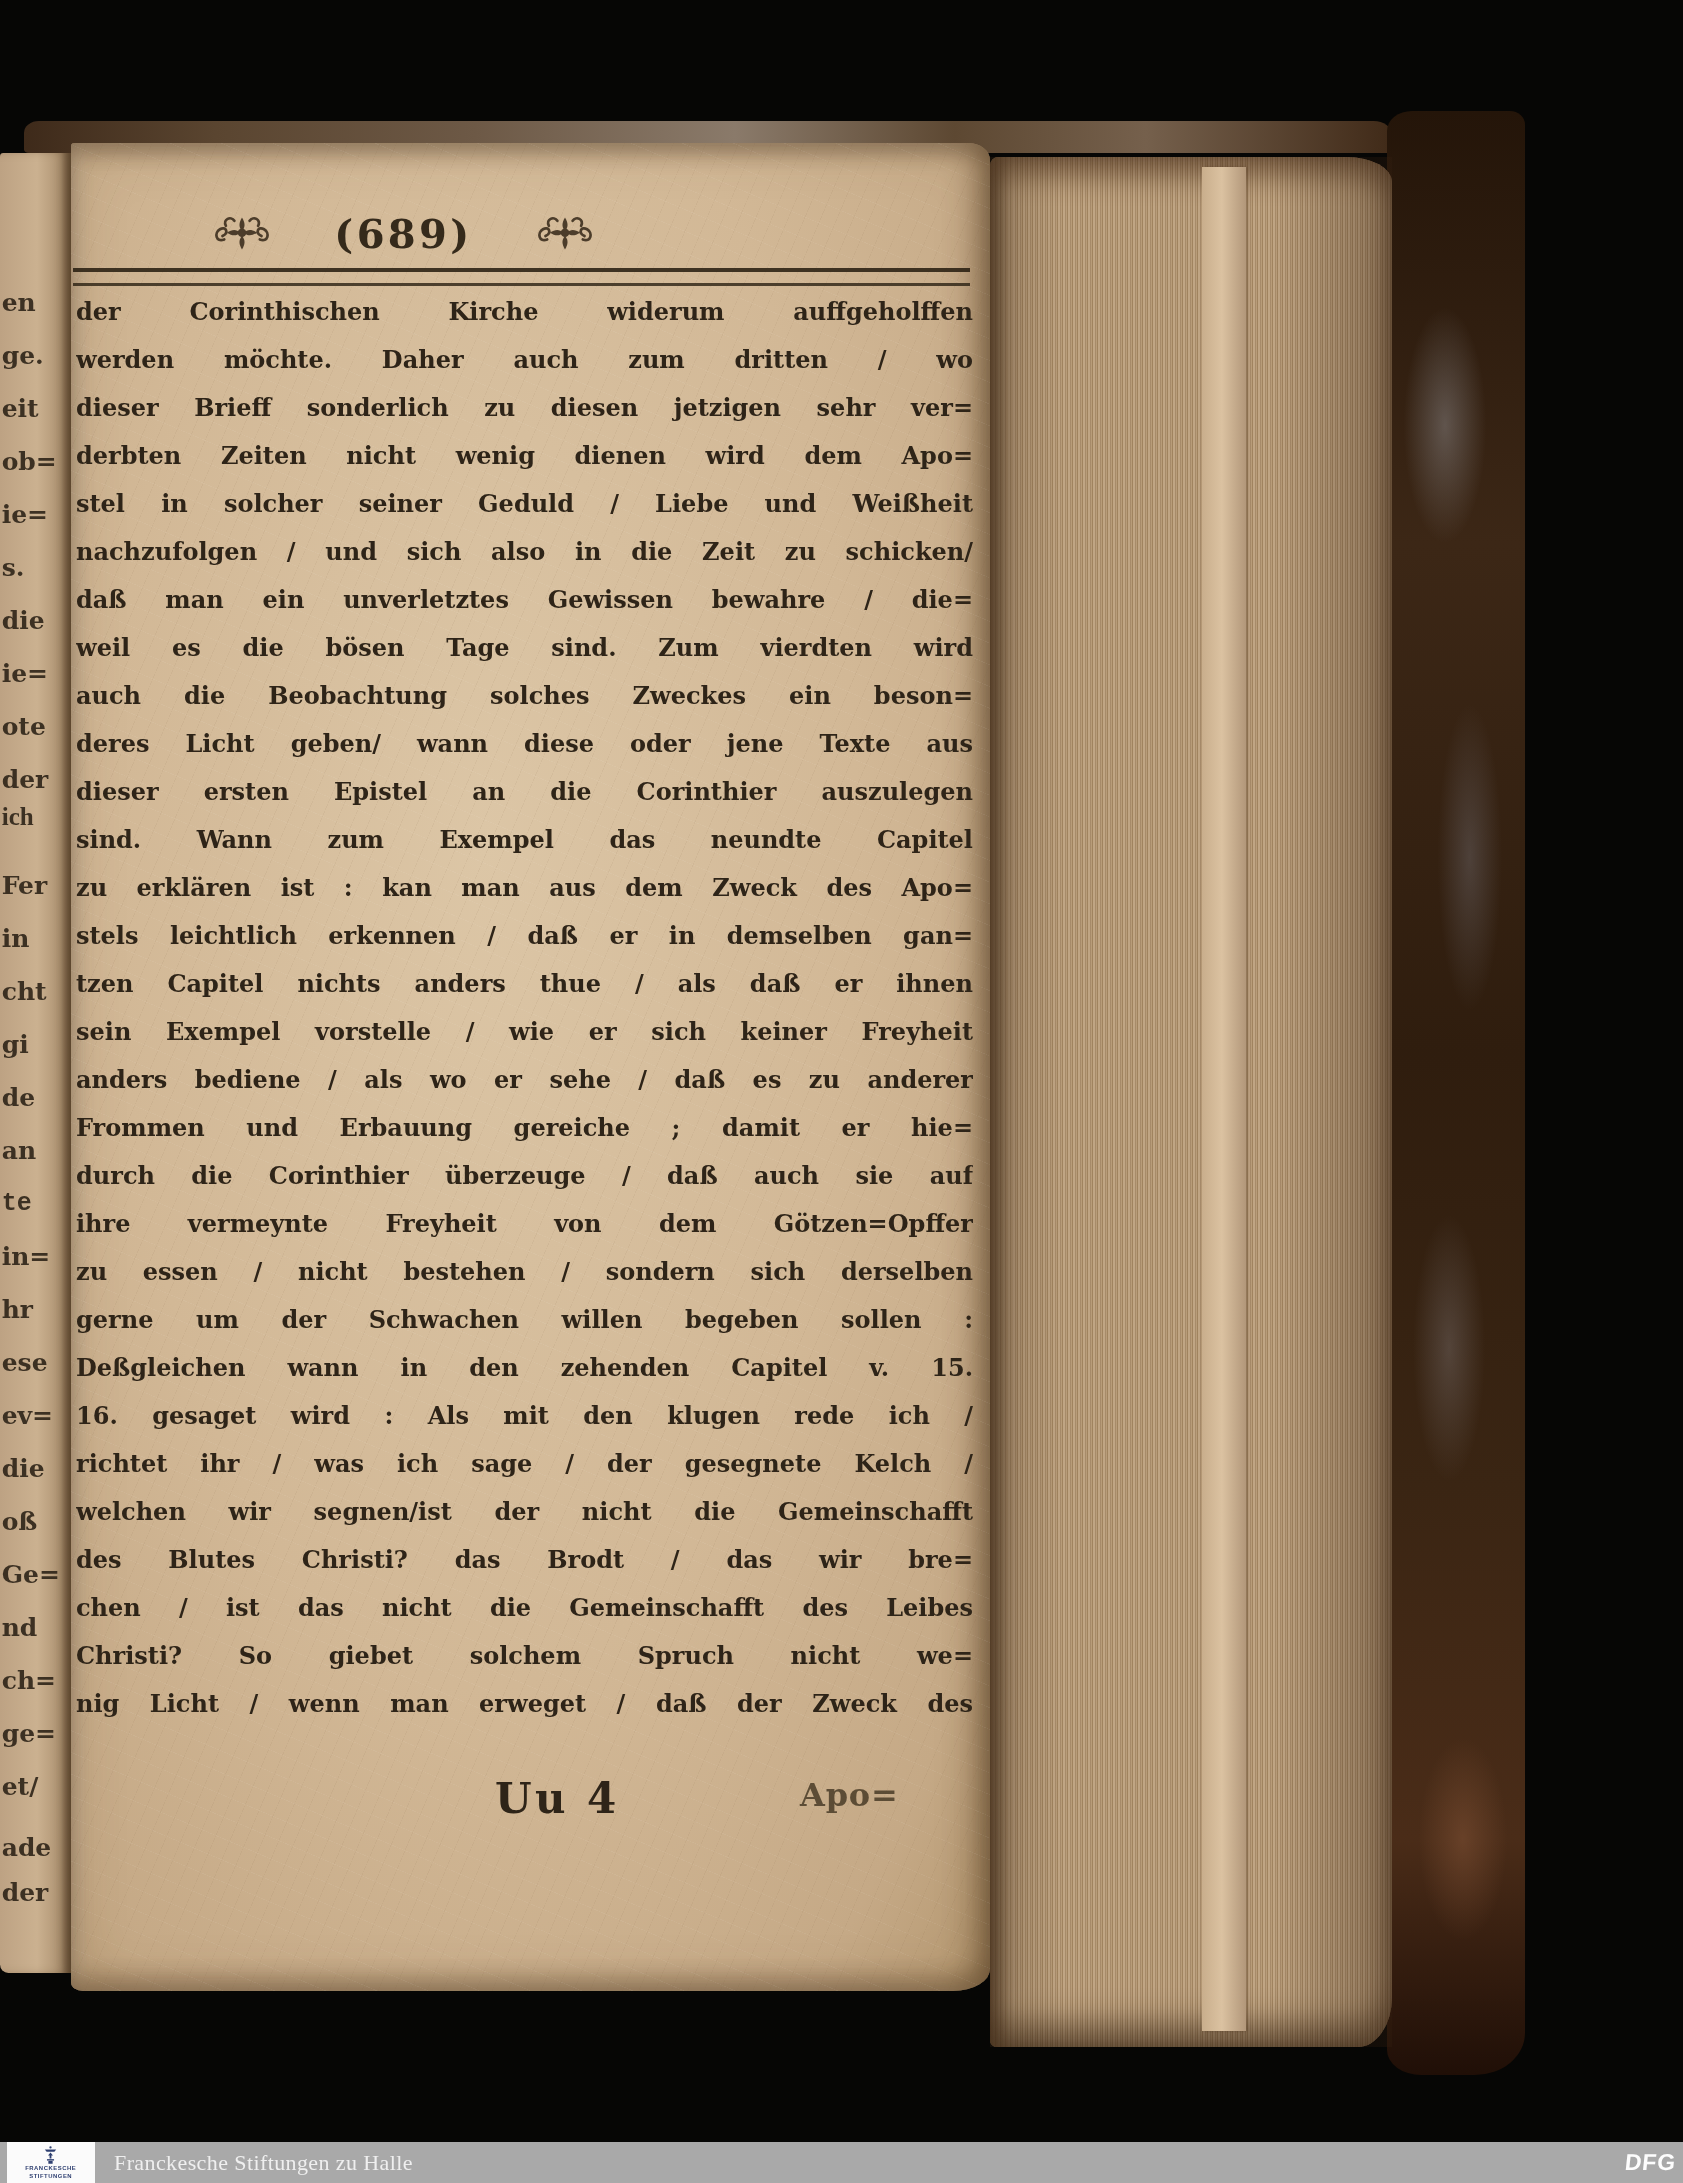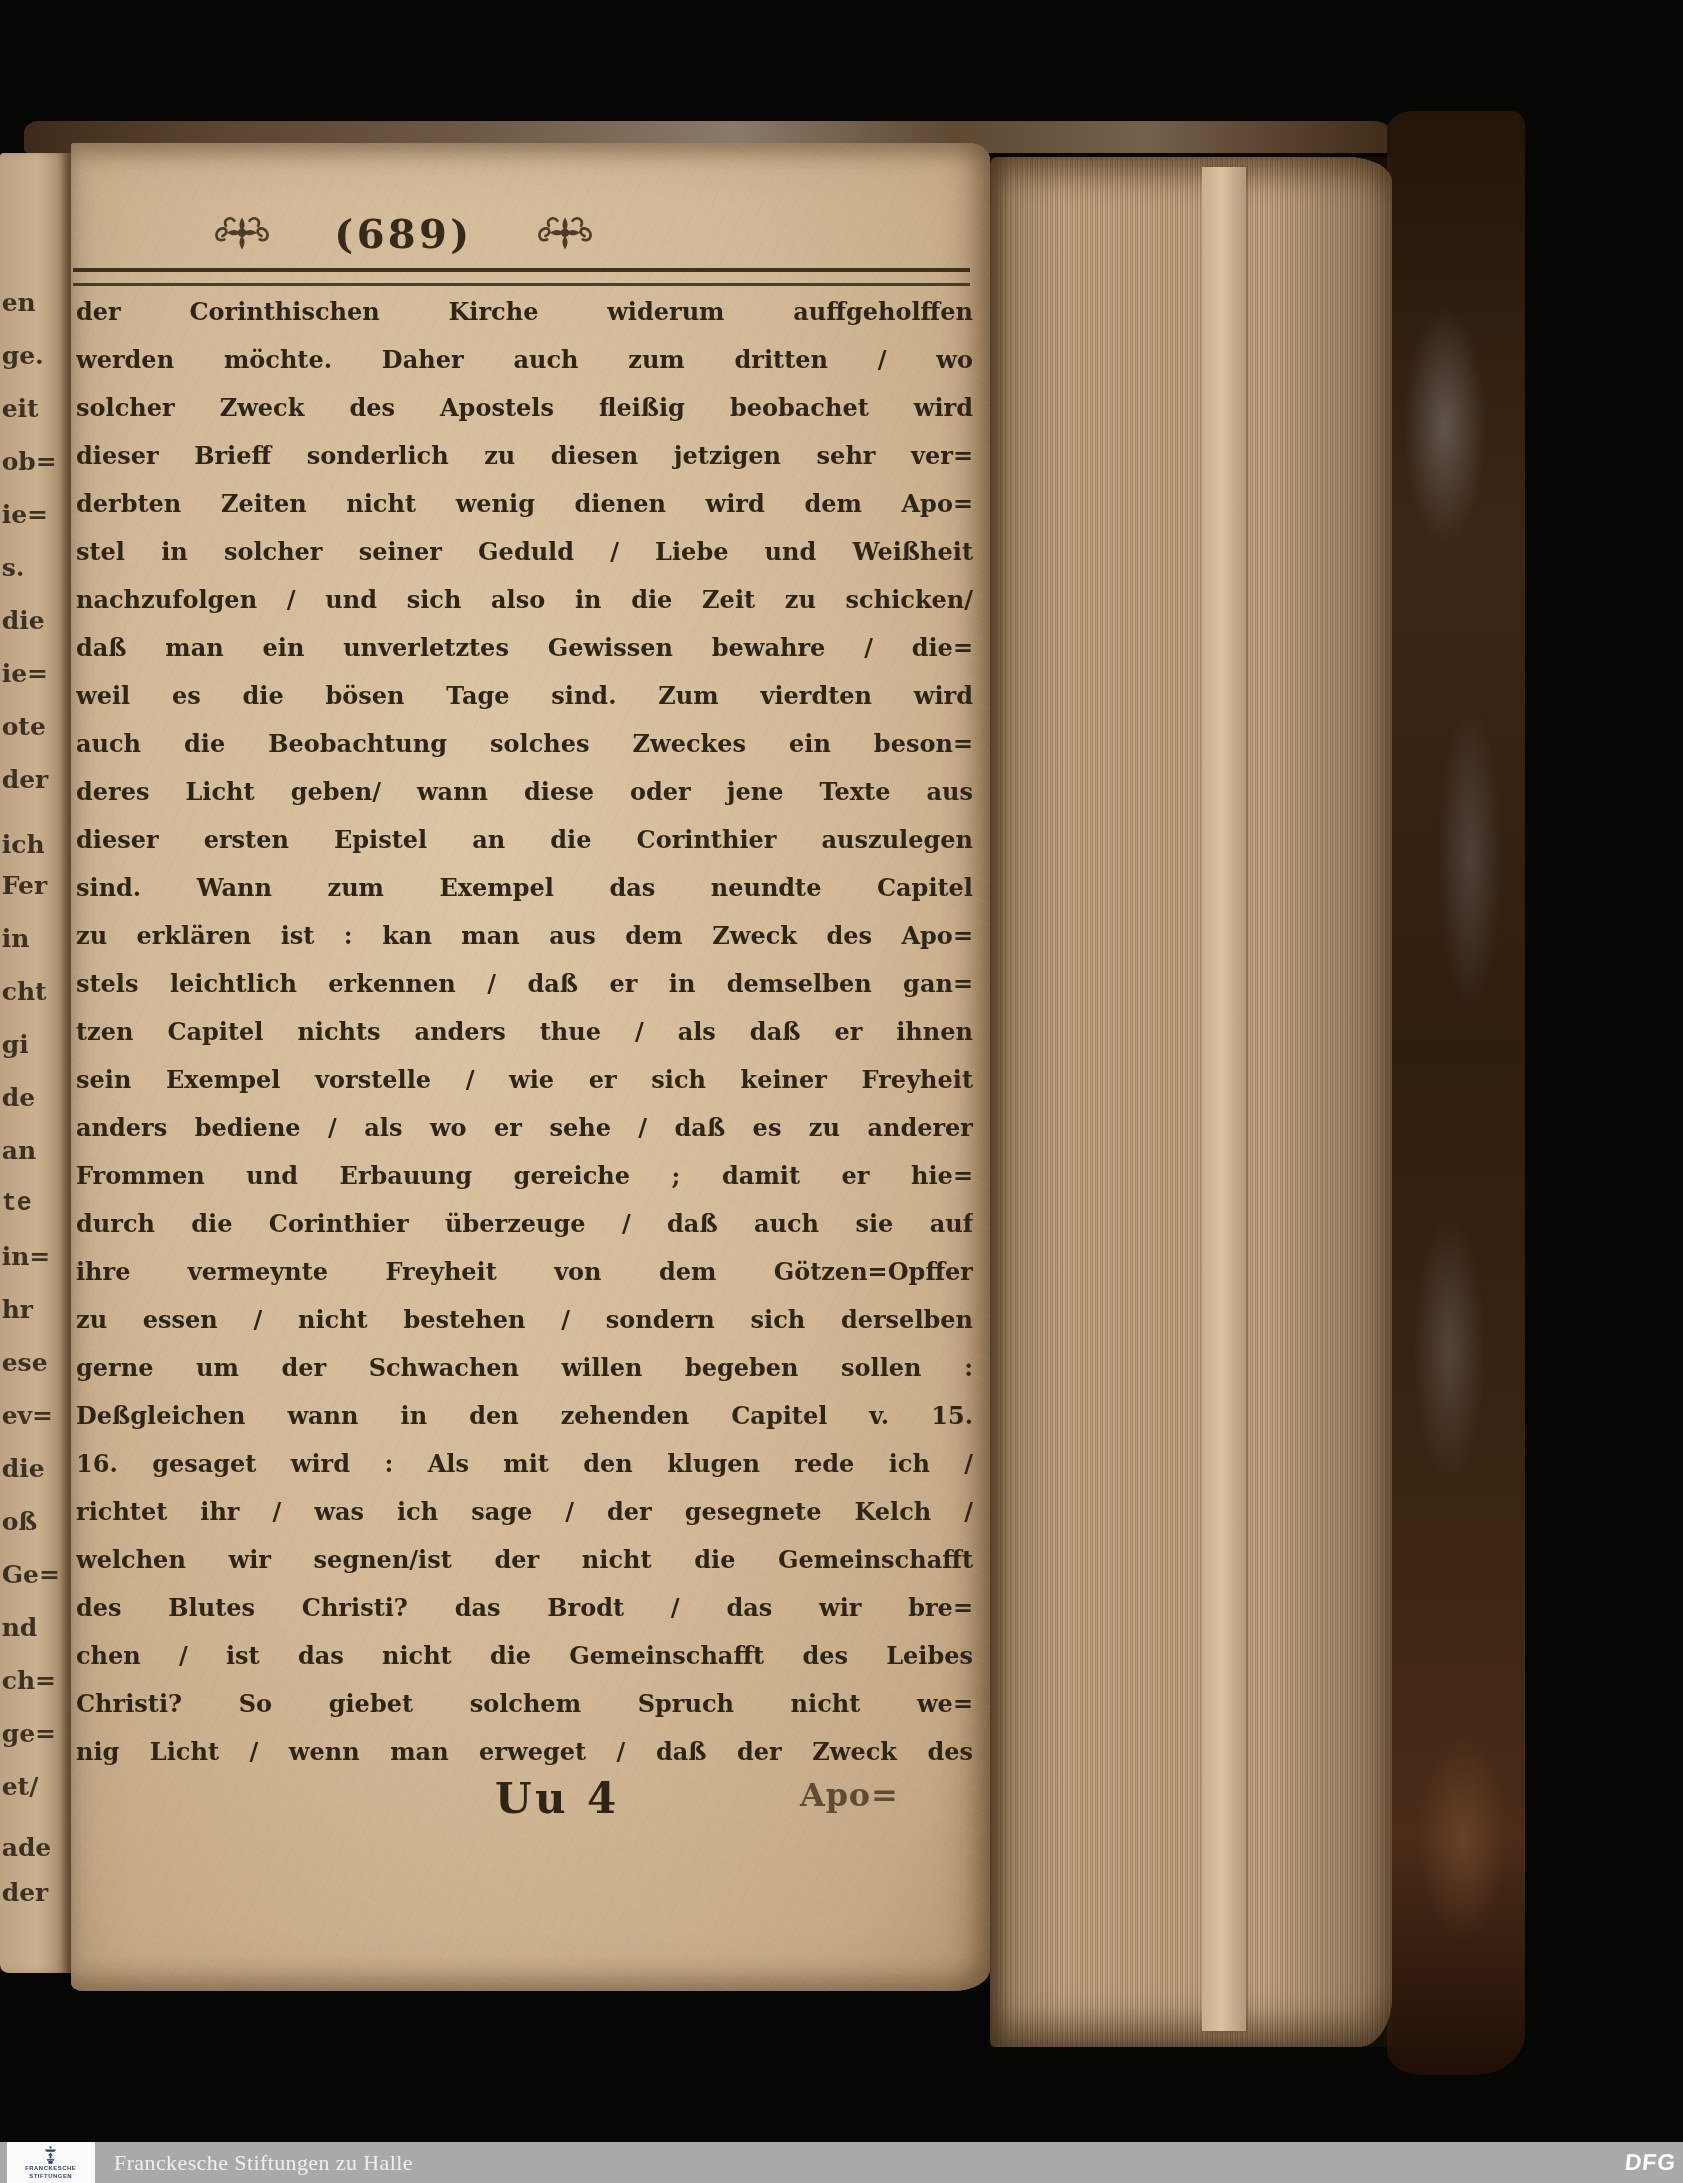--- a/index.html
+++ b/index.html
@@ -157,21 +157,21 @@
         <div class="margin-fragment" style="top: 135px;">en</div>
         <div class="margin-fragment" style="top: 188px;">ge.</div>
         <div class="margin-fragment" style="top: 241px;">eit</div>
         <div class="margin-fragment" style="top: 294px;">ob=</div>
         <div class="margin-fragment" style="top: 347px;">ie=</div>
         <div class="margin-fragment" style="top: 400px;">s.</div>
         <div class="margin-fragment" style="top: 453px;">die</div>
         <div class="margin-fragment" style="top: 506px;">ie=</div>
         <div class="margin-fragment" style="top: 559px;">ote</div>
         <div class="margin-fragment" style="top: 612px;">der</div>
-        <div class="margin-fragment" style="top: 677px;">ich</div>
+        <div class="margin-fragment" style="top: 650px; font-family: Liberation Serif, serif;">ich</div>
         <div class="margin-fragment" style="top: 718px;">Fer</div>
         <div class="margin-fragment" style="top: 771px;">in</div>
         <div class="margin-fragment" style="top: 824px;">cht</div>
         <div class="margin-fragment" style="top: 877px;">gi</div>
         <div class="margin-fragment" style="top: 930px;">de</div>
         <div class="margin-fragment" style="top: 983px;">an</div>
         <div class="margin-fragment" style="top: 1036px; font-family: Liberation Mono, monospace;">te</div>
         <div class="margin-fragment" style="top: 1089px;">in=</div>
         <div class="margin-fragment" style="top: 1142px;">hr</div>
         <div class="margin-fragment" style="top: 1195px;">ese</div>
@@ -222,21 +222,20 @@
           <path d="M51 22 c-7 -4 -11 -4 -16 0 c5 4 9 4 16 0z"></path>
         </g>
       </svg>
     </div>
 
     <div class="double-rule"></div>
 
     <div class="text-block">
         <div class="text-line">der Corinthischen Kirche widerum auffgeholffen</div>
         <div class="text-line">werden möchte.  Daher auch zum dritten / wo</div>
-        <div class="text-line">solcher Zweck des Apostels fleißig beobachet wird</div>
         <div class="text-line">dieser Brieff sonderlich zu diesen jetzigen sehr ver=</div>
         <div class="text-line">derbten Zeiten nicht wenig dienen wird dem Apo=</div>
         <div class="text-line">stel in solcher seiner Geduld / Liebe und Weißheit</div>
         <div class="text-line">nachzufolgen / und sich also in die Zeit zu schicken/</div>
         <div class="text-line">daß man ein unverletztes Gewissen bewahre / die=</div>
         <div class="text-line">weil es die bösen Tage sind.  Zum vierdten wird</div>
         <div class="text-line">auch die Beobachtung solches Zweckes ein beson=</div>
         <div class="text-line">deres Licht geben/ wann diese oder jene Texte aus</div>
         <div class="text-line">dieser ersten Epistel an die Corinthier auszulegen</div>
         <div class="text-line">sind.  Wann zum Exempel das neundte Capitel</div>

